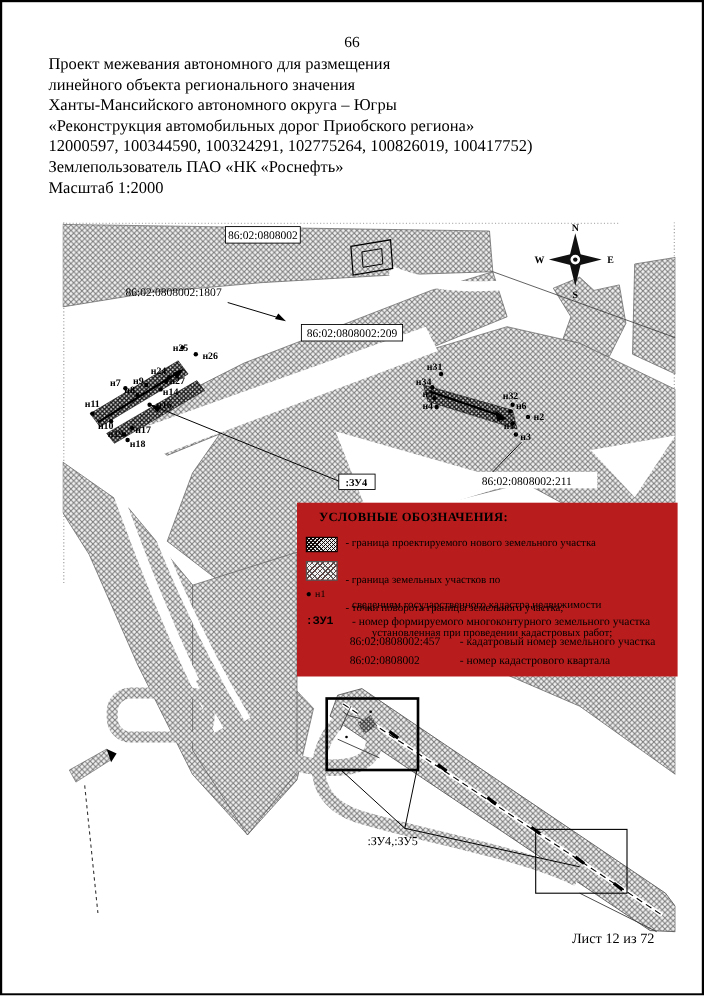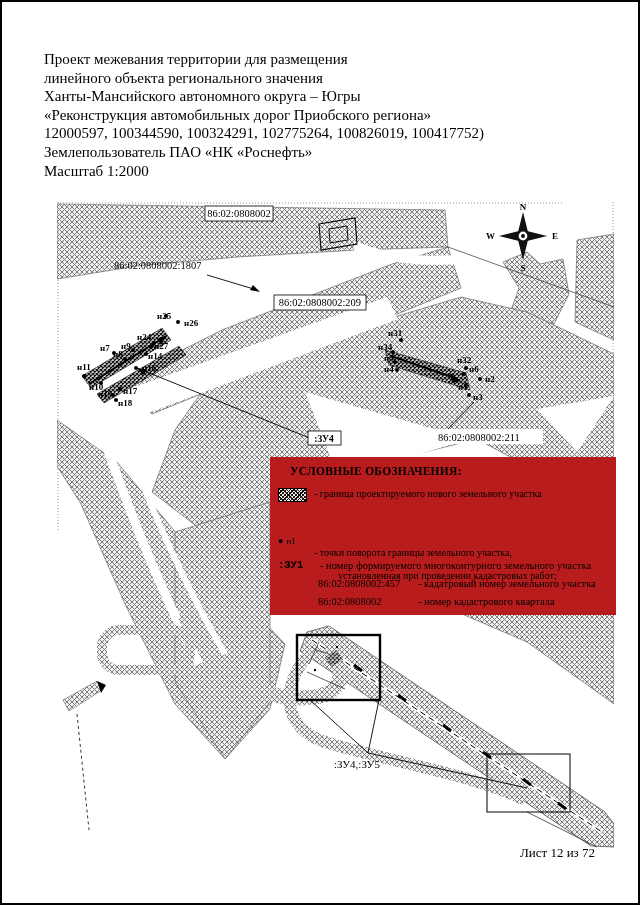--- a/index.html
+++ b/index.html
@@ -32,23 +32,24 @@
   .lbl4{flex:0 0 42px;font-weight:bold;font-family:Liberation Mono, monospace;}
   .lbl56{flex:0 0 100px;padding-left:40px;}
   .ltxt{white-space:pre-line;}
   .footer{position:absolute;right:43px;top:843px;font-size:13px;}
 </style>
 </head>
 <body>
 
 <div class="page">
 
+  <div class="page-number">66</div>
 
   <div class="header-block">
-    <div>Проект межевания территории для размещения</div>
+    <div>Проект межевания автономного для размещения</div>
     <div>линейного объекта регионального значения</div>
     <div>Ханты-Мансийского автономного округа – Югры</div>
     <div>«Реконструкция автомобильных дорог Приобского региона»</div>
     <div>12000597, 100344590, 100324291, 102775264, 100826019, 100417752)</div>
     <div>Землепользователь ПАО «НК «Роснефть»</div>
     <div>Масштаб 1:2000</div>
   </div>
 
   <div class="map-wrap">
   <svg width="557" height="652" viewBox="0 0 557 652">
@@ -214,20 +215,27 @@
   </div>
 
   <div class="legend">
     <div class="ttl">УСЛОВНЫЕ ОБОЗНАЧЕНИЯ:</div>
 
     <div class="lrow r1">
       <span class="lsym"><span class="sw-dark" style="display:inline-block"></span></span>
       <span class="ltxt">- граница проектируемого нового земельного участка</span>
     </div>
 
+    <div class="lrow r2">
+      <span class="lsym"><span class="sw-light" style="display:inline-block"></span></span>
+      <span class="ltxt">
+        <span>- граница земельных участков по</span><br>
+        <span style="margin-left:6px">сведениям государственного кадастра недвижимости</span>
+      </span>
+    </div>
 
     <div class="lrow r3">
       <span class="lsym pt-sym"><span class="dot">●</span><span class="pn">н1</span></span>
       <span class="ltxt">
         <span>- точки поворота границы земельного участка,</span><br>
         <span style="margin-left:24px">установленная при проведении кадастровых работ;</span>
       </span>
     </div>
 
     <div class="lrow r4">

